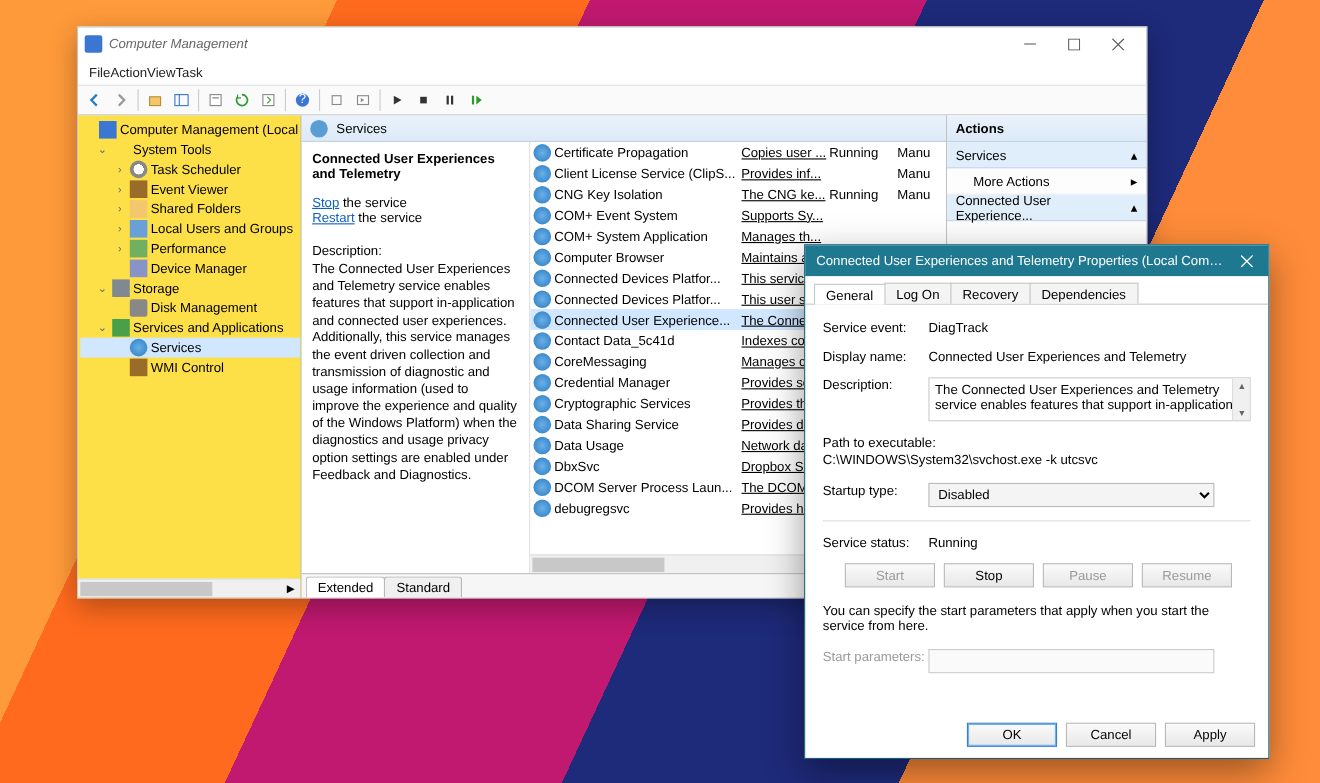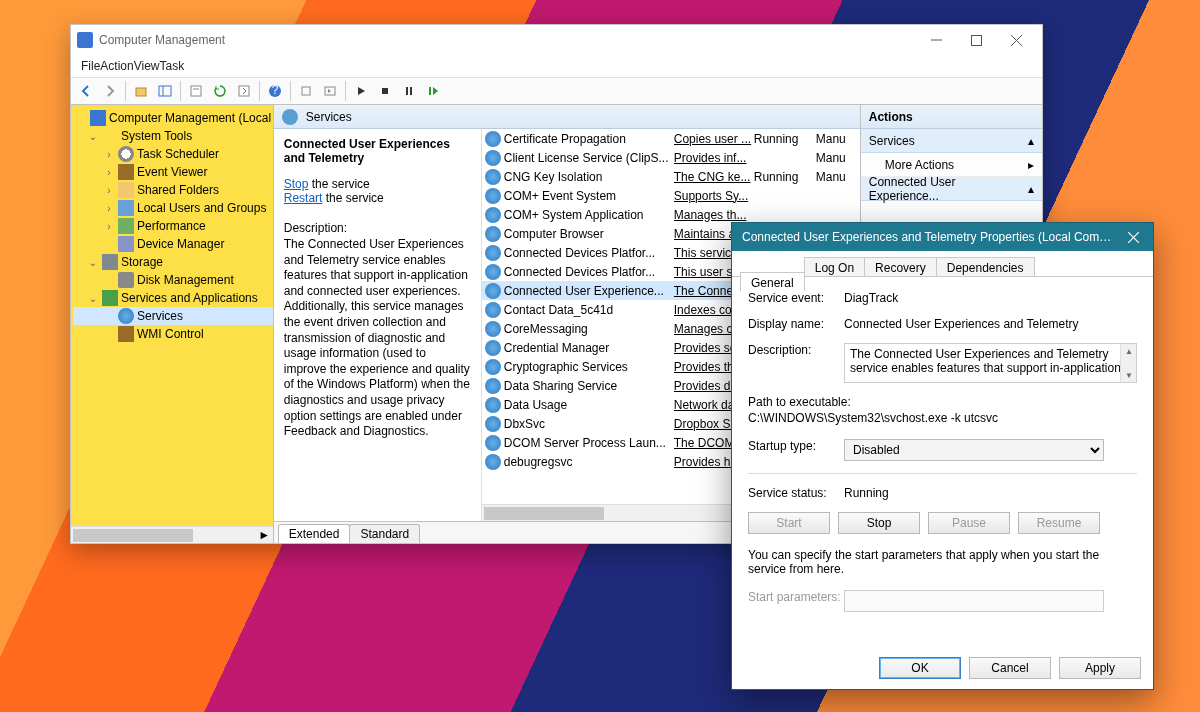--- a/index.html
+++ b/index.html
@@ -1,20 +1,20 @@
 <!DOCTYPE html>
 <html><head>
 <meta charset="utf-8">
 <style>
 * { box-sizing: border-box; margin: 0; padding: 0; font-family: "Segoe UI", Tahoma, sans-serif; font-size: 12px; }
 body { width: 1200px; height: 712px; overflow: hidden; background: linear-gradient(115deg, #ff9a3a 0 20%, #ff6a1e 20% 35%, #c0196f 35% 55%, #1e2a7a 55% 75%, #ff8c3a 75% 100%); position: relative; }
 
 
 .window { position: absolute; left: 70px; top: 24px; width: 973px; height: 520px; background: #fff; border: 1px solid #c4c4c4; box-shadow: 0 8px 24px rgba(0,0,0,.3); }
-.titlebar { height: 30px; display: flex; align-items: center; padding: 0 6px; }
+.titlebar { height: 30px; display: flex; align-items: center; padding: 0 6px; font-style: italic; }
 .titlebar .icon { width: 16px; height: 16px; margin-right: 6px; background: #3a76d2; border-radius: 2px; display: inline-block; }
 .titlebar .title { color: #666; flex:1; }
 .winbtn { width: 40px; height: 24px; display:flex; align-items:center; justify-content:center; color:#666; }
 .winbtn svg { width:11px; height:11px; }
 .menubar { height: 22px; display:flex; align-items:center; padding:0 10px; color:#222; }
 .menubar span { cursor: default; }
 .toolbar { height: 28px; border-top:1px solid #e0e0e0; border-bottom:1px solid #c0c0c0; display:flex; align-items:center; padding:0 4px; gap:2px; background:#fafafa; }
 .tbtn { width:22px; height:22px; display:flex; align-items:center; justify-content:center; border:1px solid transparent; }
 .tsep { width:1px; height:20px; background:#ccc; margin:0 2px; }
 
@@ -60,32 +60,32 @@
 .act-section { height:24px; background:#e0eefb; display:flex; align-items:center; justify-content:space-between; padding:0 8px; border-bottom:1px solid #c8d8e8; }
 .act-item { height:24px; display:flex; align-items:center; justify-content:space-between; padding:0 8px 0 24px; border-bottom:1px solid #eee; }
 
 
 .dialog { position:absolute; left:731px; top:222px; width:423px; height:468px; background:#fff; border:1px solid #186078; box-shadow:0 12px 32px rgba(0,0,0,.4); }
 .dialog .dtb { height:28px; background:#1e788f; color:#fff; display:flex; align-items:center; padding:0 0 0 10px; }
 .dialog .dtb .dtitle { flex:1; overflow:hidden; text-overflow:ellipsis; white-space:nowrap; }
 .dialog .dtb .dclose { width:40px; height:28px; display:flex; align-items:center; justify-content:center; }
 .dialog .dtabs { height:26px; display:flex; padding:6px 8px 0 8px; border-bottom:1px solid #c8c8c8; gap:0; }
 .dtab { padding:3px 10px; border:1px solid #c8c8c8; border-bottom:none; background:#f4f4f4; margin-right:-1px; }
-.dtab.active { background:#fff; position:relative; top:15px; }
+.dtab.active { background:#fff; position:relative; top:1px; }
 .dbody { padding:14px 16px 10px 16px; }
 .drow { display:flex; margin-bottom:12px; }
 .drow .lbl { width:96px; }
 .drow .val { flex:1; }
 .descbox { flex:1; border:1px solid #ccc; padding:3px 5px; height:40px; overflow:hidden; position:relative; }
 .descbox .sbar { position:absolute; right:0; top:0; bottom:0; width:16px; background:#f0f0f0; border-left:1px solid #ddd; }
 .descbox .sbar .up,.descbox .sbar .dn { position:absolute; width:16px; height:14px; display:flex; align-items:center; justify-content:center; font-size:8px; color:#666;}
 .descbox .sbar .up{top:0}.descbox .sbar .dn{bottom:0}
 select.startup { width:260px; height:22px; border:1px solid #bbb; background:#f4f4f4; padding:0 4px; }
 hr.sep { border:none; border-top:1px solid #ddd; margin:8px 0 12px; }
-.dbtns { display:flex; gap:8px; }
+.dbtns { display:flex; gap:8px;margin-left:20px; }
 .dbtn { width:82px; height:22px; border:1px solid #b8b8b8; background:linear-gradient(#fafafa,#e8e8e8); text-align:center; line-height:20px; }
 .dbtn.disabled { color:#9a9a9a; }
 .dfooter { position:absolute; bottom:10px; right:12px; display:flex; gap:8px; }
 .dbtn.primary { border-color:#3a80c8; box-shadow:0 0 0 1px #6bb1f2 inset; }
 .startinput { width:260px; height:22px; border:1px solid #ccc; }
 
 .ic-clock{background:radial-gradient(#fff 40%,#888 42% 100%);border-radius:50%}
 .ic-ev{background:#9a6c2a}
 .ic-folder{background:#f2c76e}
 .ic-users{background:#6aa0d8}

